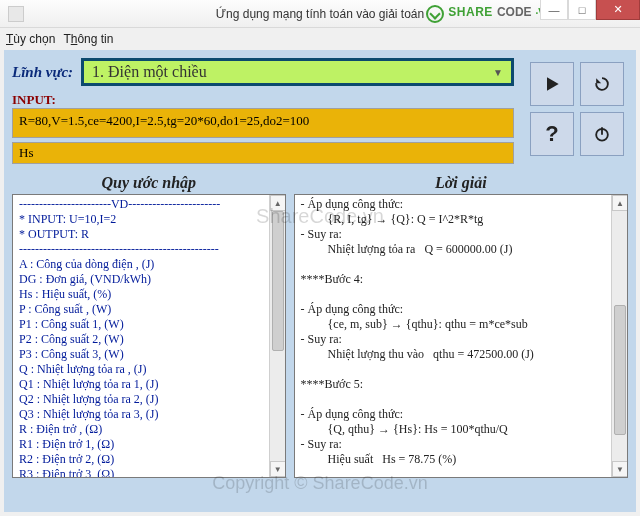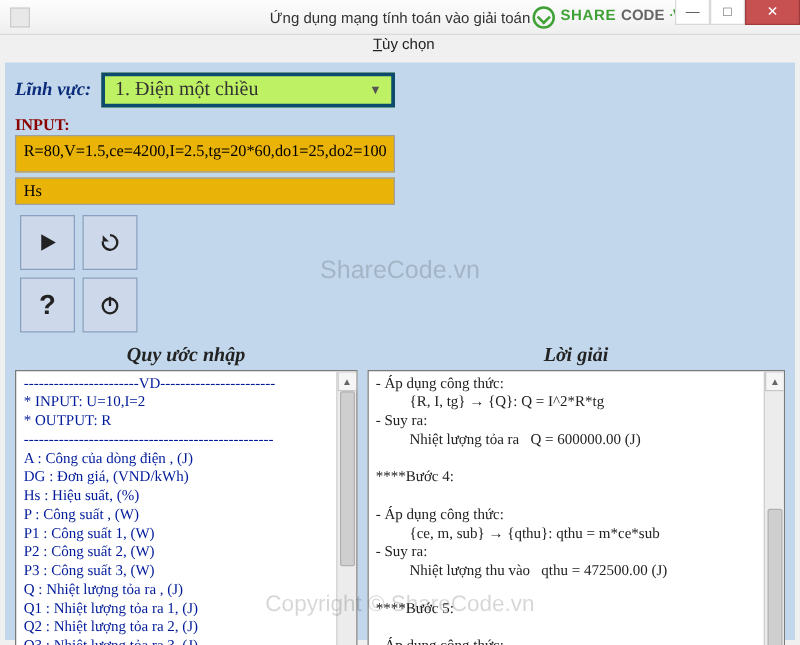--- a/index.html
+++ b/index.html
@@ -67,30 +67,29 @@
   }
   .winbtn.close { background: #c75050; color: #fff; border-color: #a03c3c; width: 44px; }
   .menubar {
     height: 22px;
     background: #f0f0f0;
     display: flex; align-items: center;
     padding-left: 6px;
     gap: 8px;
     font-size: 12px;
     color: #222;
-    flex-direction: column;
   }
   .menubar span u { text-decoration: underline; }
   .client {
     position: absolute;
     left: 4px; right: 4px; top: 50px; bottom: 4px;
     background: #c2d7eb;
     padding: 8px 8px 6px 8px;
   }
-  .row-top { display: flex; gap: 0; align-items: flex-start; flex-direction: column; }
+  .row-top { display: flex; gap: 12px; align-items: flex-start; }
   .col-left { flex: 1; }
   .field-row {
     display: flex; align-items: center; gap: 8px;
     margin-bottom: 6px;
   }
   .linhvuc-label {
     font-family: Georgia, "Times New Roman", serif;
     font-weight: bold;
     font-size: 15px;
     font-style: italic;

